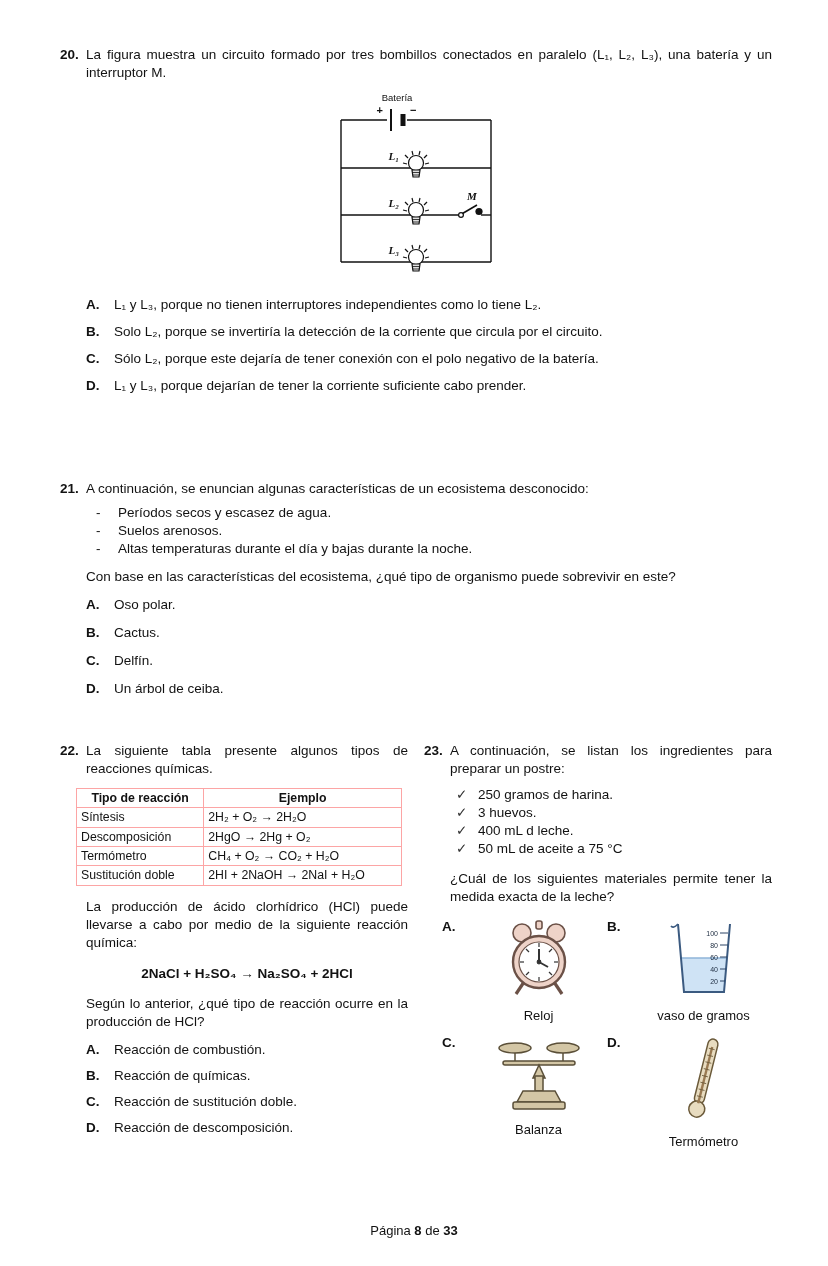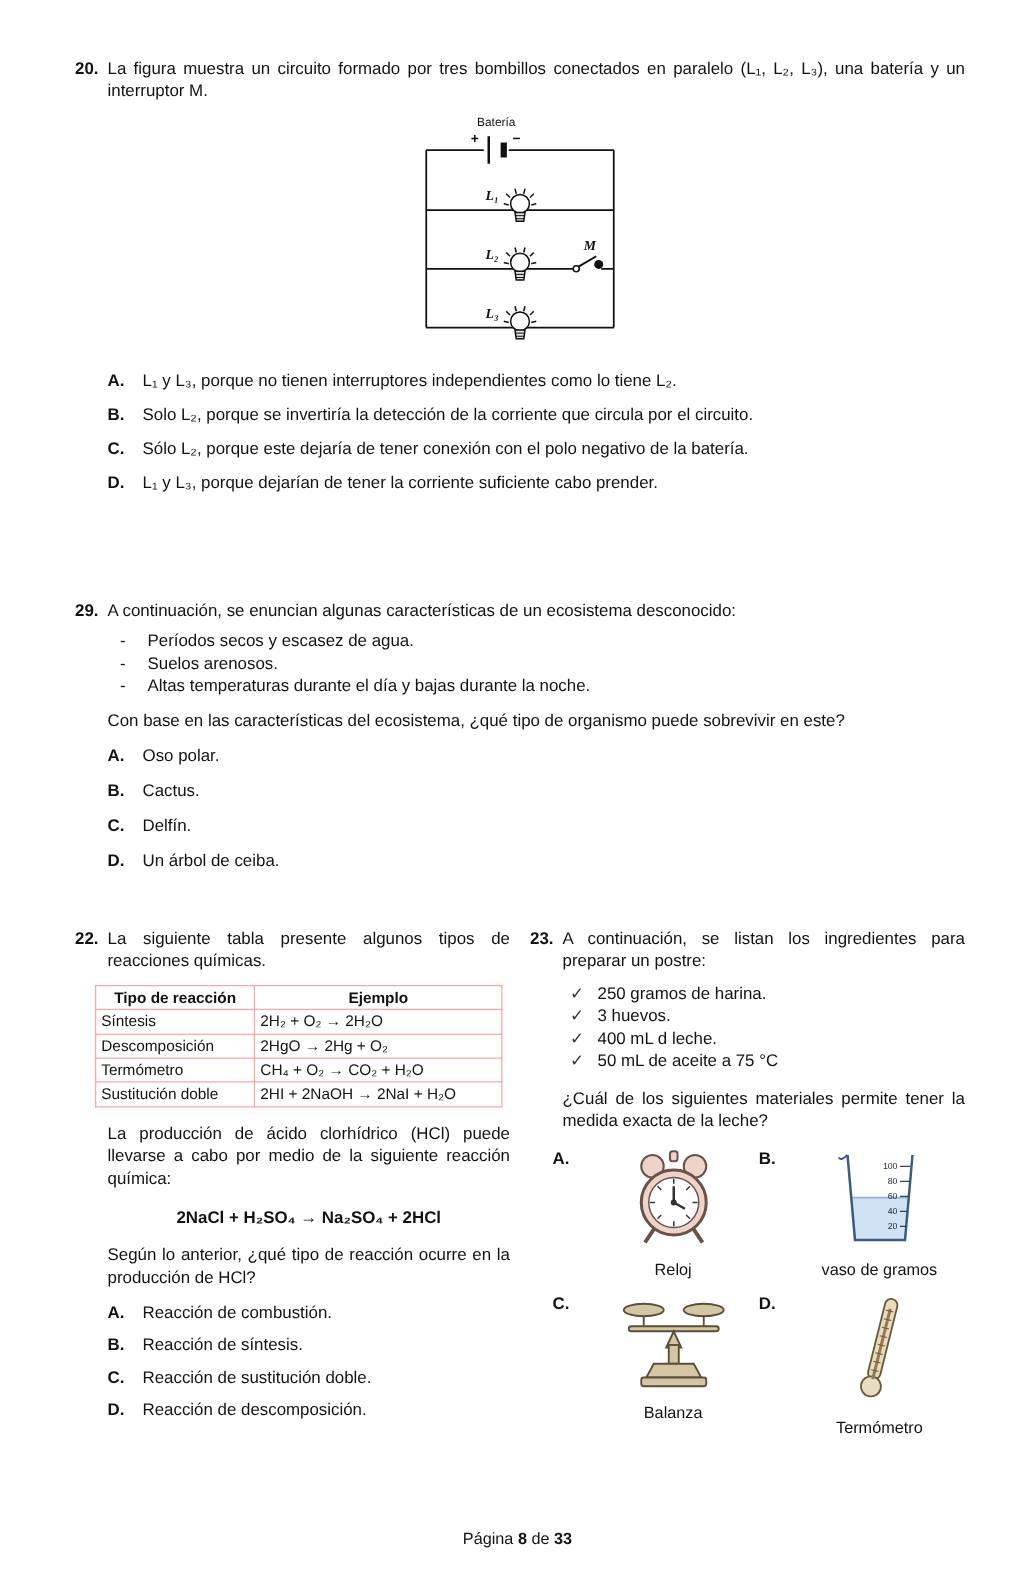--- a/index.html
+++ b/index.html
@@ -143,21 +143,21 @@
     </div>
     <div class="opt">
       <span class="opt-letter">D.</span>
       <span>L₁ y L₃, porque dejarían de tener la corriente suficiente cabo prender.</span>
     </div>
   </div>
 </section>
 
 <section class="section" id="q21">
   <div class="q-row">
-    <span class="q-num">29.</span>
+    <span class="q-num">21.</span>
     <p class="q-text">A continuación, se enuncian algunas características de un ecosistema desconocido:</p>
   </div>
 
   <div class="bullets">
     <div class="bullet">
       <span class="bullet-dash">-</span>
       <span>Períodos secos y escasez de agua.</span>
     </div>
     <div class="bullet">
       <span class="bullet-dash">-</span>
@@ -230,21 +230,21 @@
     <p class="equation">2NaCl + H₂SO₄ → Na₂SO₄ + 2HCl</p>
     <p class="col-para">Según lo anterior, ¿qué tipo de reacción ocurre en la producción de HCl?</p>
 
     <div class="options">
       <div class="opt">
         <span class="opt-letter">A.</span>
         <span>Reacción de combustión.</span>
       </div>
       <div class="opt">
         <span class="opt-letter">B.</span>
-        <span>Reacción de síntesis.</span>
+        <span>Reacción de químicas.</span>
       </div>
       <div class="opt">
         <span class="opt-letter">C.</span>
         <span>Reacción de sustitución doble.</span>
       </div>
       <div class="opt">
         <span class="opt-letter">D.</span>
         <span>Reacción de descomposición.</span>
       </div>
     </div>

